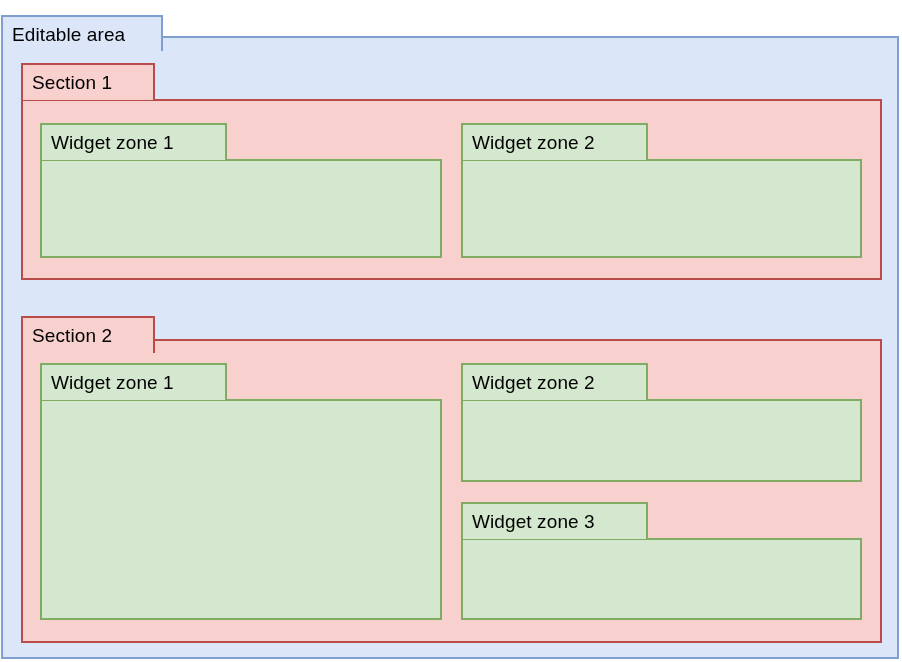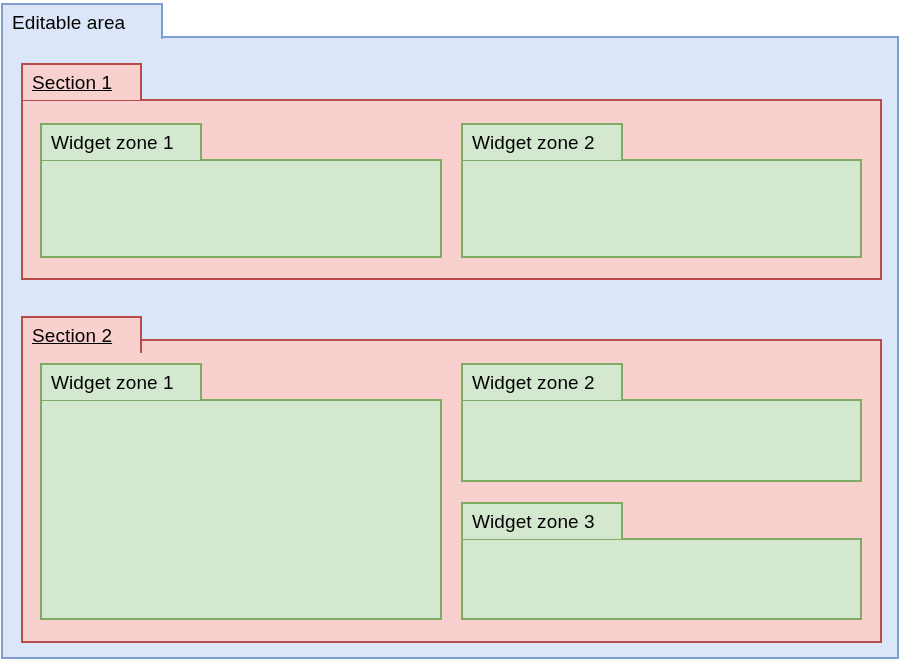--- a/index.html
+++ b/index.html
@@ -37,57 +37,56 @@
 
   
   .panel {
     position: absolute;
     box-sizing: border-box;
   }
 
   
   .ea-tab {
     left: 1px;
-    top: 3px;
+    top: 15px;
     width: 162px;
     height: 36px;
     background: #dbe6f8;
     border: 2px solid #7f9fd0;
     border-bottom: none;
     z-index: 5;
   }
   .ea-body {
     left: 1px;
     top: 36px;
     width: 898px;
     height: 623px;
     background: #dbe6f8;
     border: 2px solid #7f9fd0;
     z-index: 1;
   }
 
   
   .sec-tab {
-    width: 121px;
+    width: 134px;
     height: 37px;
     background: #f8d0cd;
     border: 2px solid #b94b4b;
     border-bottom: none;
     z-index: 5;
-    text-decoration: underline;
   }
   .sec-body {
     background: #f8d0cd;
     border: 2px solid #b94b4b;
     z-index: 2;
   }
 
   
   .wz-tab {
-    width: 162px;
+    width: 187px;
     height: 37px;
     background: #d4e8cf;
     border: 2px solid #7fab63;
     border-bottom: none;
     z-index: 5;
   }
   .wz-body {
     background: #d4e8cf;
     border: 2px solid #7fab63;
     z-index: 3;

